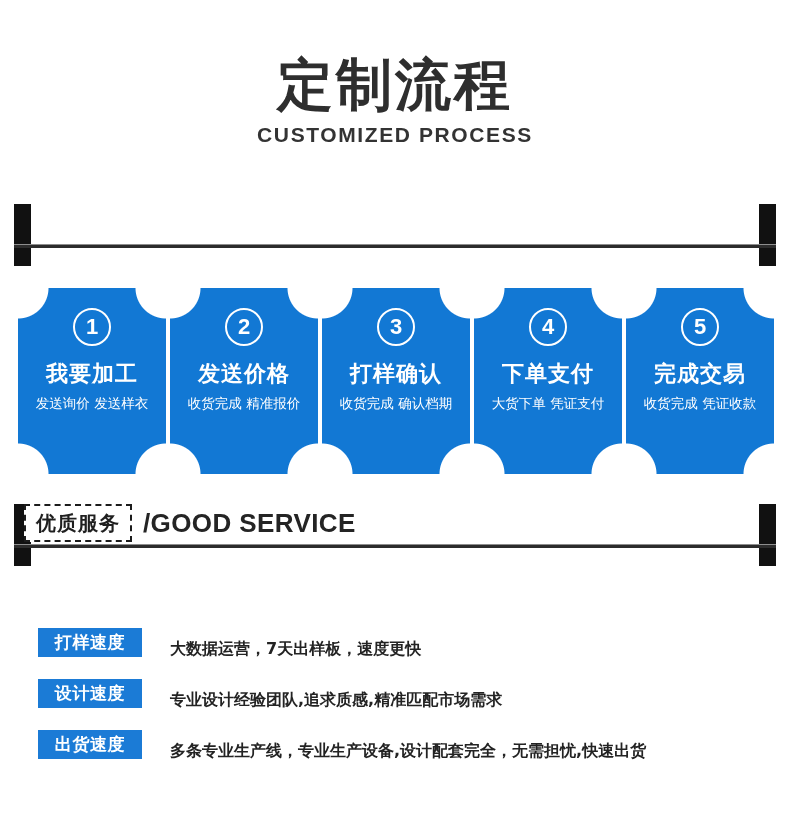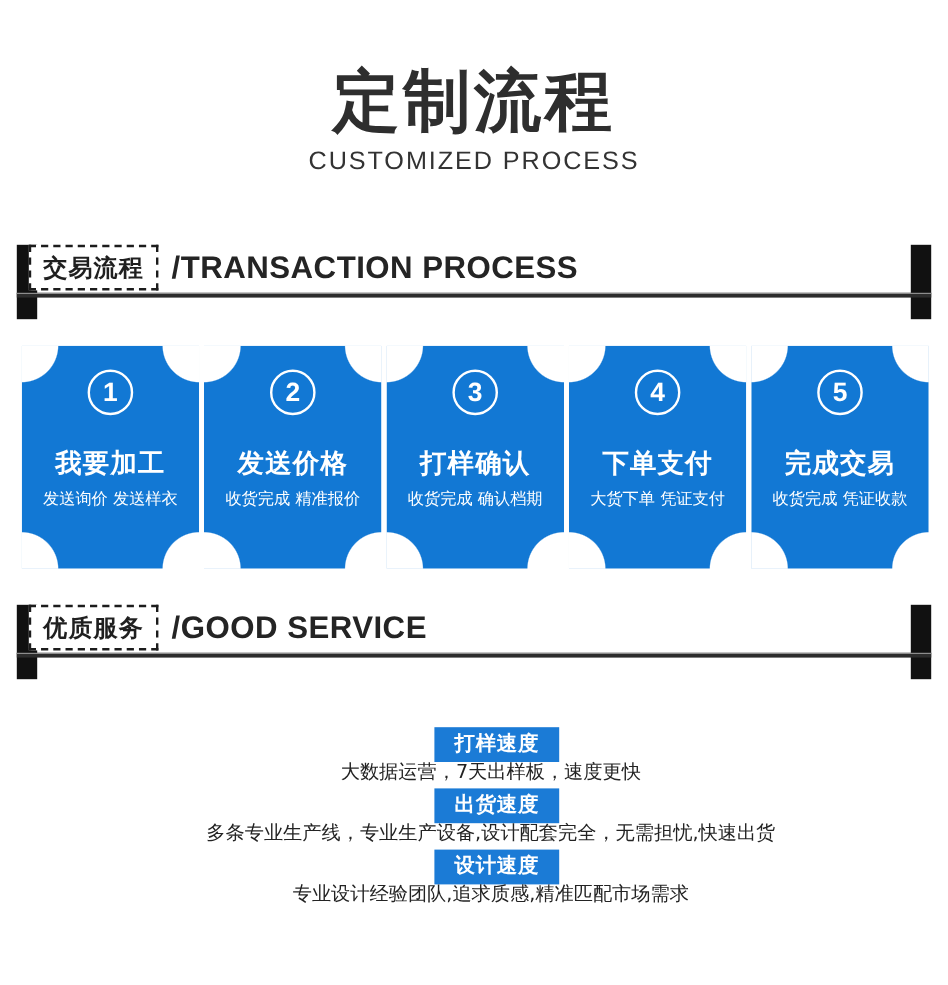--- a/index.html
+++ b/index.html
@@ -30,21 +30,21 @@
     font-size: 56px;
     font-weight: 700;
     letter-spacing: 3px;
     color: #2e2e2e;
     line-height: 1.12;
     font-family: "DejaVu Sans", "Liberation Sans", sans-serif;
   }
   .page-title-en {
     margin-top: 6px;
     font-size: 21px;
-    font-weight: 400;
+    font-weight: 700;
     letter-spacing: 1.6px;
     color: #333333;
   }
 
   
   .section-head {
     position: absolute;
     left: 0;
     width: 790px;
     height: 74px;
@@ -144,21 +144,21 @@
     display: flex;
     align-items: center;
     justify-content: center;
     font-size: 22px;
     font-weight: 600;
     line-height: 1;
     color: #ffffff;
     box-sizing: border-box;
   }
   .step-card .step-title {
-    margin-top: 30px;
+    margin-top: 17px;
     font-size: 22px;
     font-weight: 700;
     letter-spacing: 1px;
     color: #ffffff;
     font-family: "DejaVu Sans", "Liberation Sans", sans-serif;
     line-height: 1;
     white-space: nowrap;
   }
   .step-card .step-sub {
     margin-top: 12px;
@@ -174,22 +174,21 @@
   .services {
     position: absolute;
     left: 0;
     top: 606px;
     width: 790px;
   }
   .service-row {
     position: relative;
     height: 51px;
     display: flex;
-    align-items: center;
-    flex-direction: column;
+    align-items: flex-end;
   }
   .service-badge {
     margin-left: 38px;
     width: 104px;
     height: 29px;
     background: #1b7bd6;
     color: #ffffff;
     display: flex;
     align-items: center;
     justify-content: center;
@@ -197,43 +196,39 @@
     font-weight: 700;
     letter-spacing: 0.6px;
     font-family: "DejaVu Sans", "Liberation Sans", sans-serif;
     line-height: 1;
     box-sizing: border-box;
     flex: 0 0 auto;
   }
   .service-text {
     margin-left: 28px;
     font-size: 16px;
-    font-weight: 400;
+    font-weight: 700;
     color: #232323;
     font-family: "DejaVu Sans", "Liberation Sans", sans-serif;
     line-height: 1;
     white-space: nowrap;
   }
 </style>
 </head>
 <body>
 
 <div class="page-header">
   <div class="page-title-cn">定制流程</div>
   <div class="page-title-en">CUSTOMIZED PROCESS</div>
 </div>
 
 <div class="section-head" style="top:198px;">
   <div class="cap-left"></div>
   <div class="cap-right"></div>
   <div class="rule"></div>
-  <div class="tag">
-    <span class="tag-text">交易流程</span>
-  </div>
-  <div class="tag-en">/TRANSACTION PROCESS</div>
 </div>
 
 <div class="steps">
 
   <div class="step-card" style="left:0px;">
     <div class="badge">1</div>
     <div class="step-title">我要加工</div>
     <div class="step-sub">发送询价 发送样衣</div>
   </div>
 
@@ -274,22 +269,22 @@
 </div>
 
 <div class="services">
 
   <div class="service-row">
     <div class="service-badge">打样速度</div>
     <div class="service-text">大数据运营，7天出样板，速度更快</div>
   </div>
 
   <div class="service-row">
+    <div class="service-badge">设计速度</div>
+    <div class="service-text">专业设计经验团队,追求质感,精准匹配市场需求</div>
+  </div>
+
+  <div class="service-row">
     <div class="service-badge">出货速度</div>
     <div class="service-text">多条专业生产线，专业生产设备,设计配套完全，无需担忧,快速出货</div>
   </div>
 
-  <div class="service-row">
-    <div class="service-badge">设计速度</div>
-    <div class="service-text">专业设计经验团队,追求质感,精准匹配市场需求</div>
-  </div>
-
 </div>
 
 </body></html>

